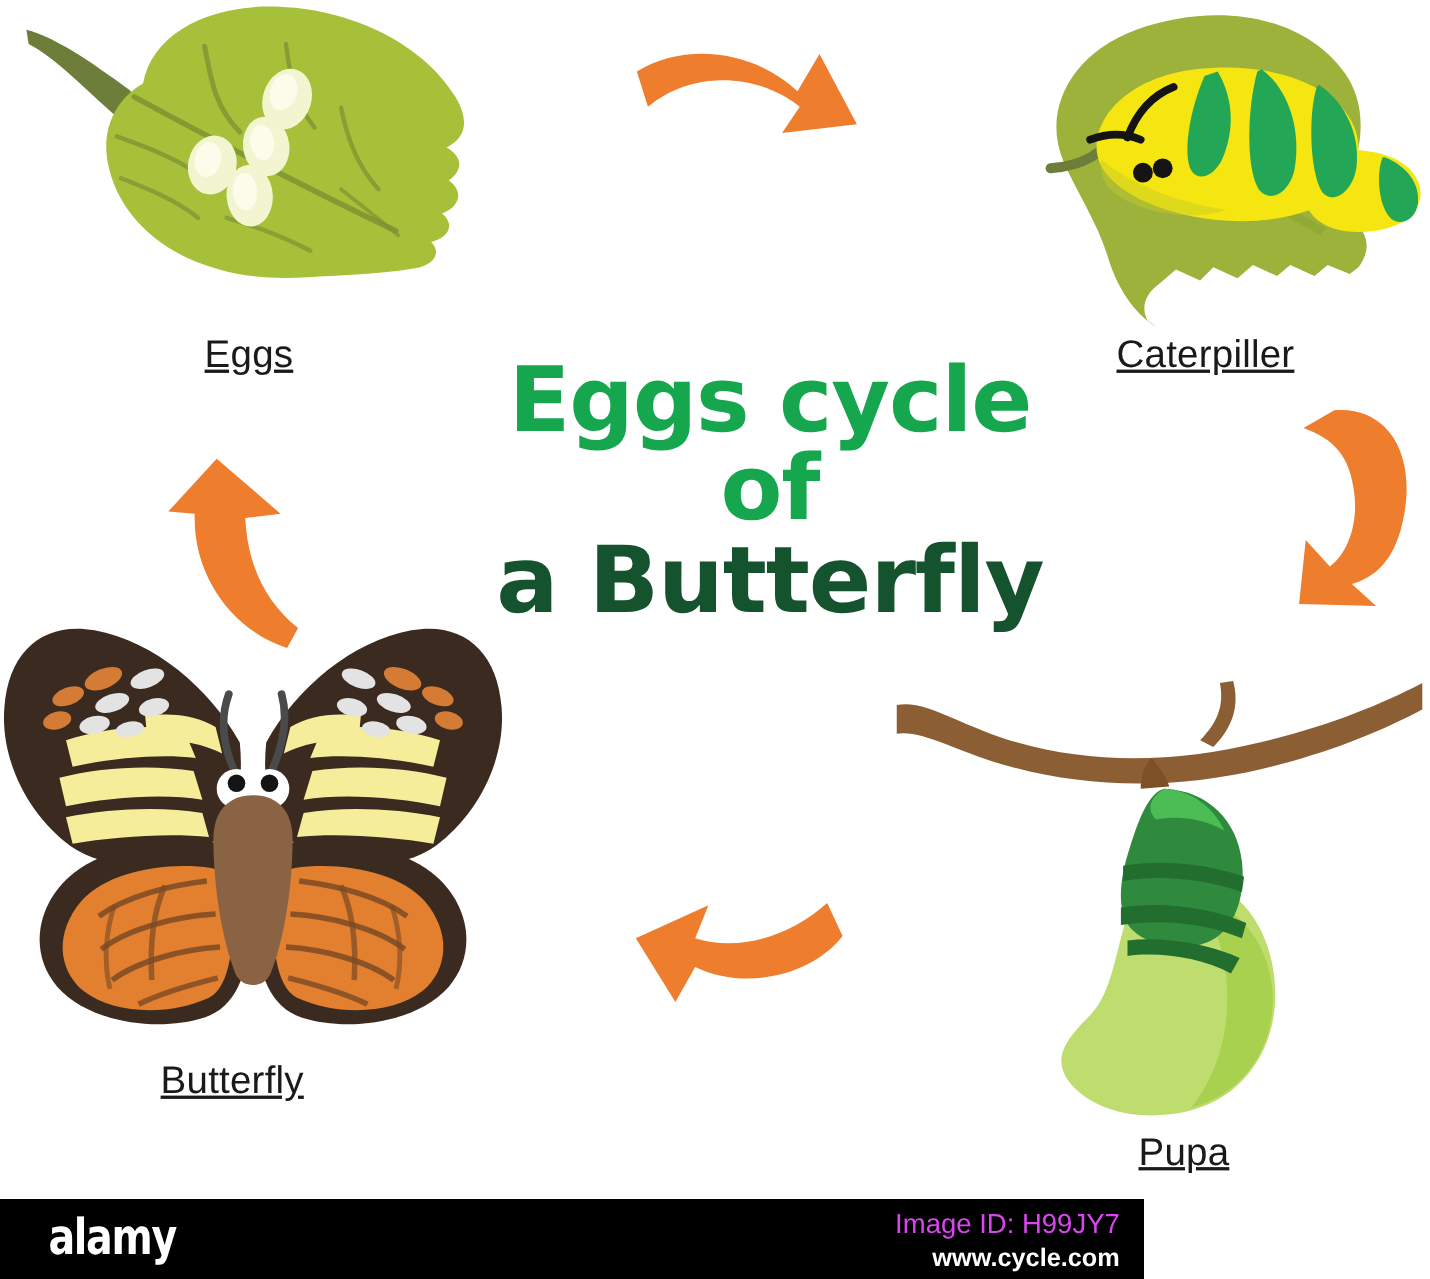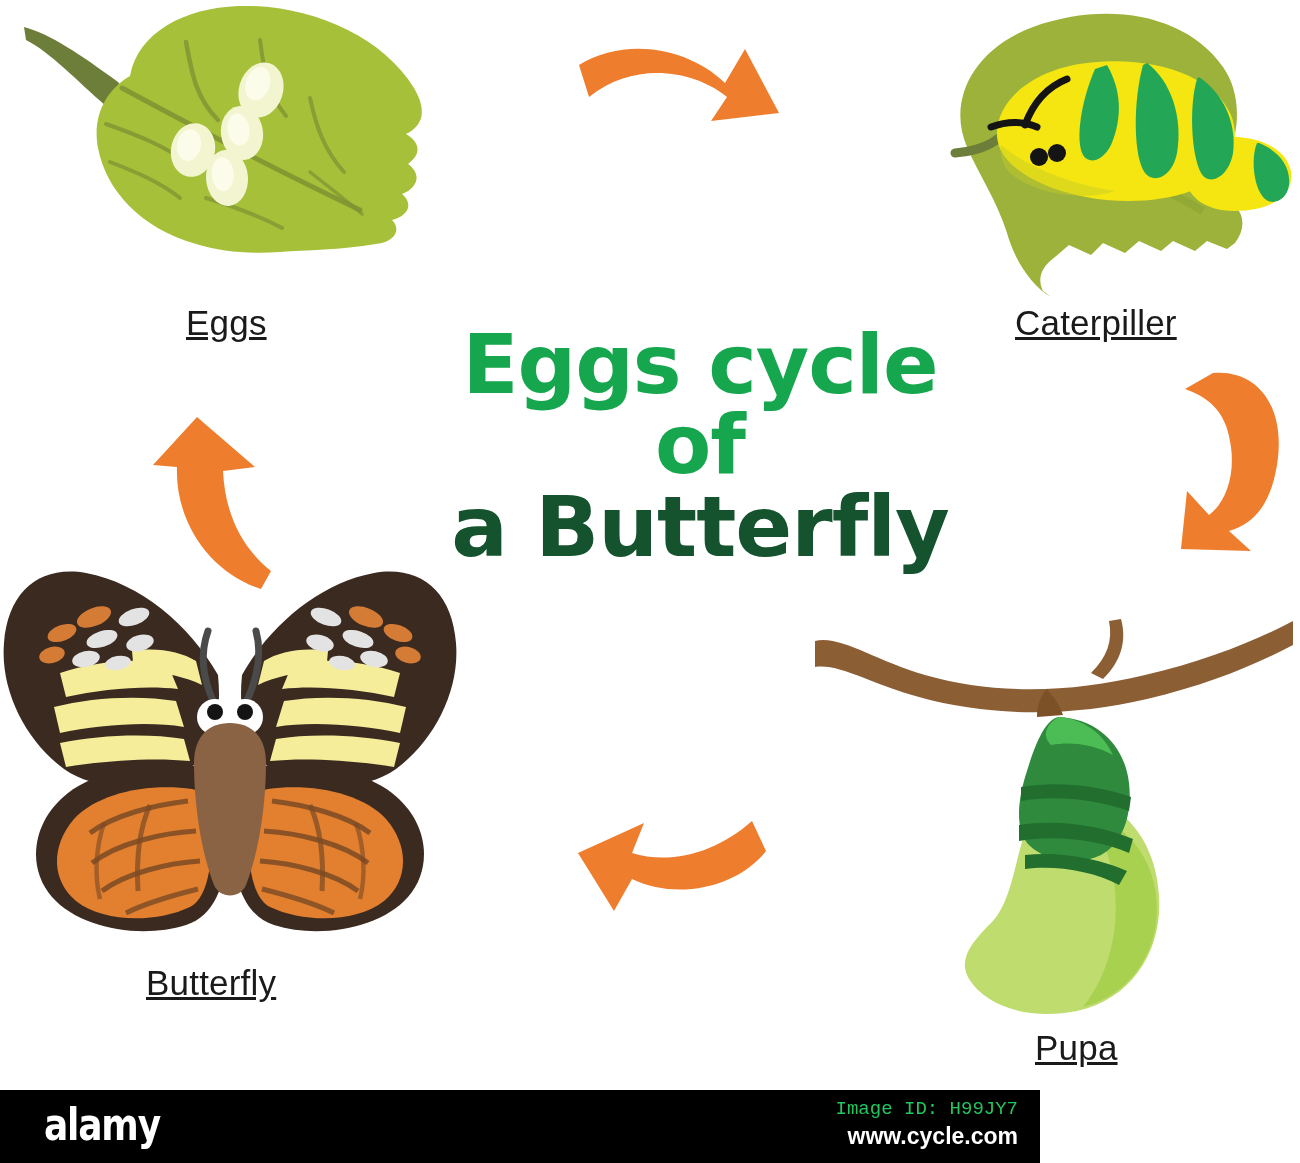--- a/index.html
+++ b/index.html
@@ -87,23 +87,23 @@
     transform: scaleX(0.80);
     transform-origin: left top;
   }
   #footer-right {
     position: absolute;
     right: 22px;
     top: 8px;
     text-align: right;
   }
   #image-id {
-    color: #22c55e;
-    font-family: Liberation Mono, monospace;
-    font-size: 19px;
+    color: #d946ef;
+    font-family: Liberation Sans, sans-serif;
+    font-size: 25px;
     display: block;
     line-height: 1.25;
   }
   #alamy-url {
     color: #ffffff;
     font-family: "Liberation Sans", sans-serif;
     font-weight: bold;
     font-size: 23px;
     display: block;
     line-height: 1.25;

